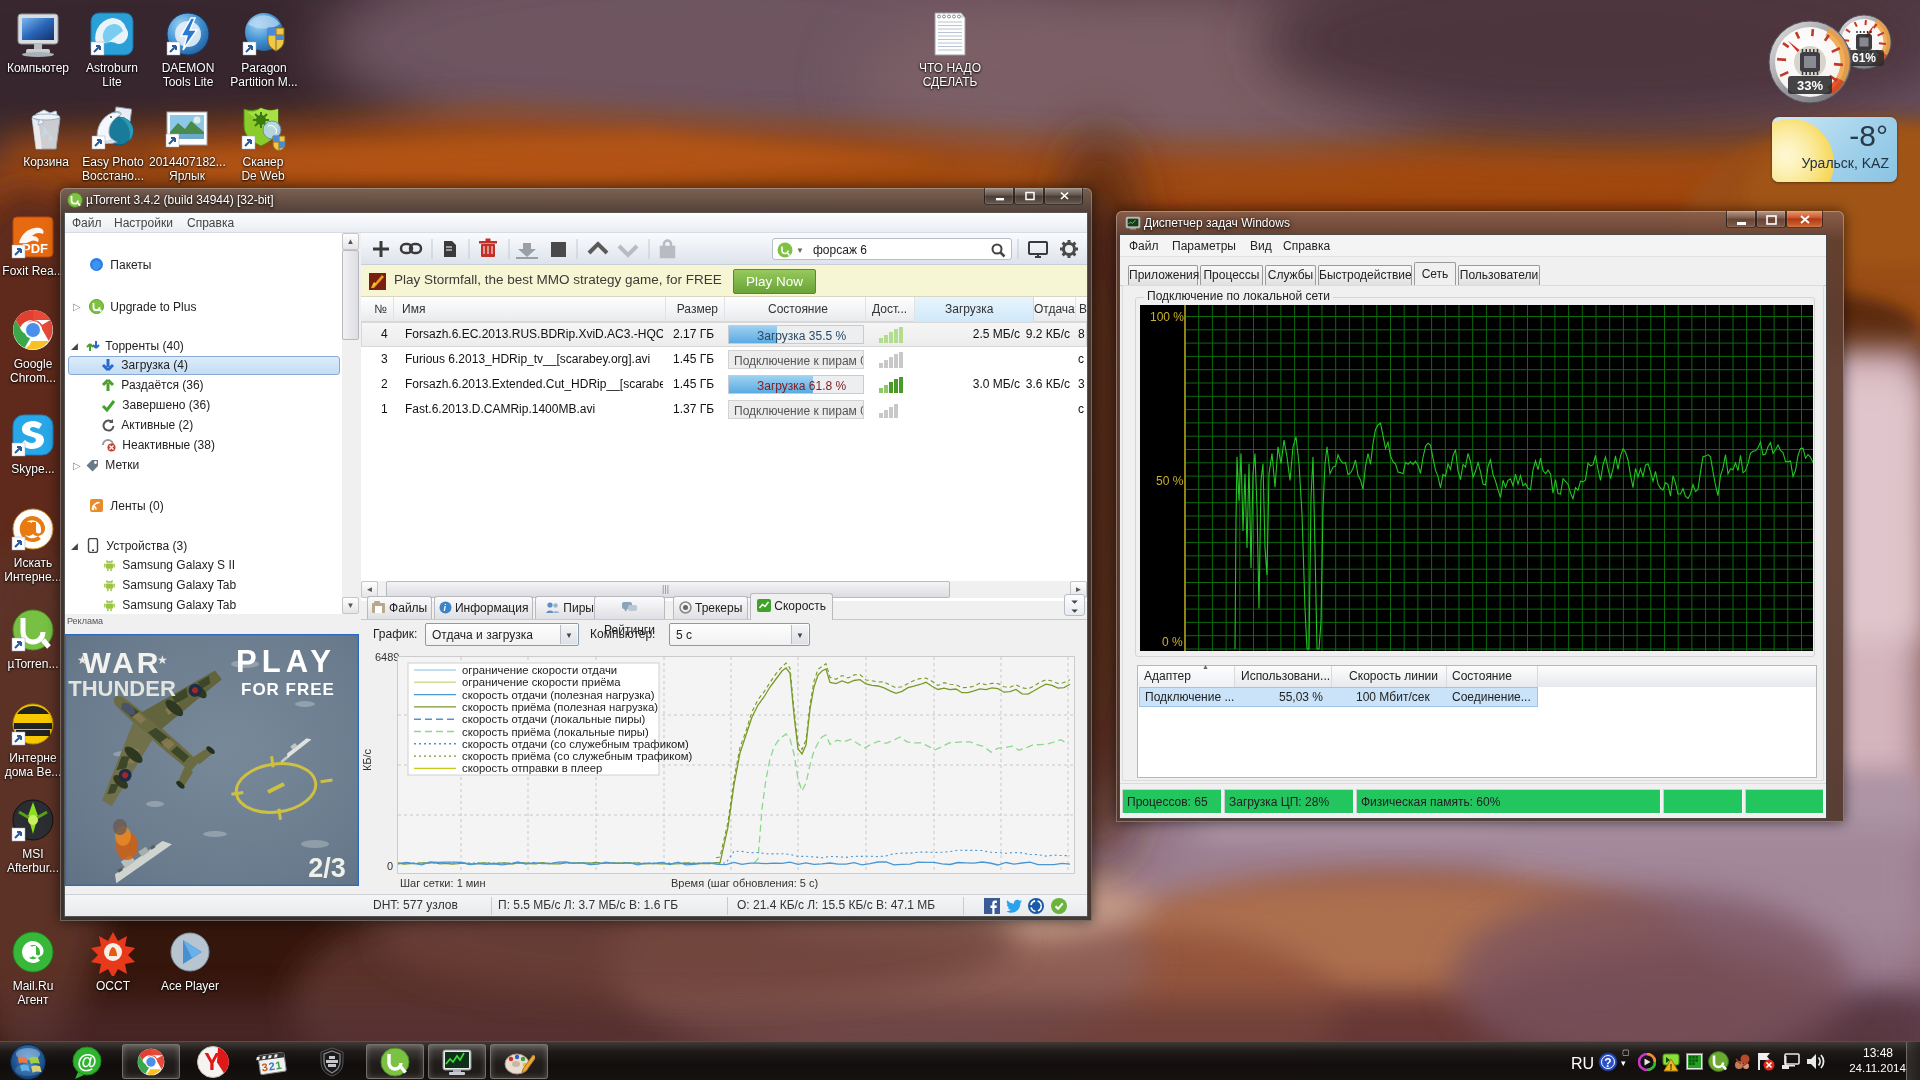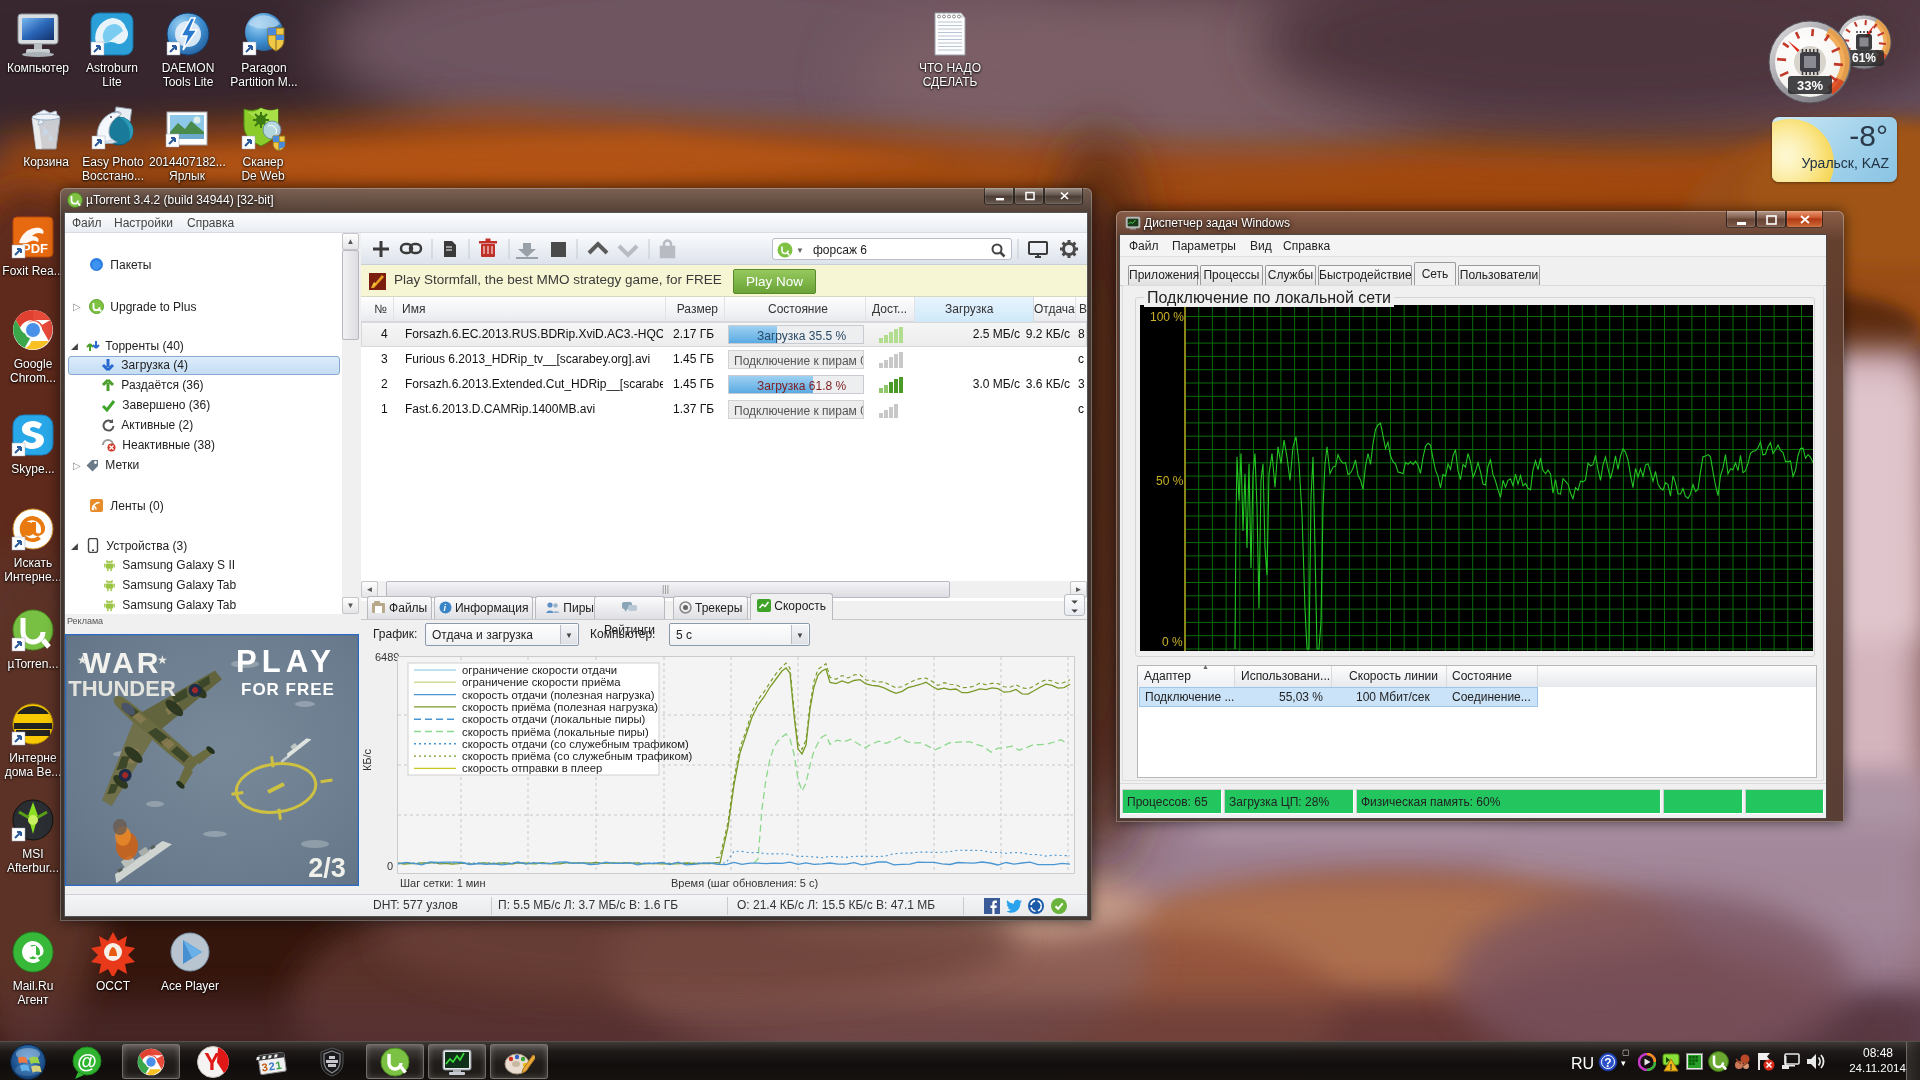--- a/index.html
+++ b/index.html
@@ -893,21 +893,21 @@
       <div class="abs" style="left:0; top:24px; width:706px; border-top:1px solid #c8c8c8;"></div>
       <div class="tmtab" style="left:8px; width:70px;">Приложения</div>
       <div class="tmtab" style="left:80px; width:63px;">Процессы</div>
       <div class="tmtab" style="left:145px; width:51px;">Службы</div>
       <div class="tmtab" style="left:198px; width:94px;">Быстродействие</div>
       <div class="tmtabactive" style="left:294px; width:42px;">Сеть</div>
       <div class="tmtab" style="left:338px; width:82px;">Пользователи</div>
     </div>
 
     <div class="abs" style="left:2px; top:50px; width:702px; height:496px; border:1px solid #dcdcdc; background:#f0f0f0;">
-      <span class="abs" style="left:21px; top:3px; font-size:16px; color:#222; background:#f0f0f0; padding:0 3px; z-index:2;">Подключение по локальной сети</span>
+      <span class="abs" style="left:21px; top:3px; font-size:12px; color:#222; background:#f0f0f0; padding:0 3px; z-index:2;">Подключение по локальной сети</span>
       <div class="abs" style="left:12px; top:11px; width:680px; height:360px; border:1px solid #d5d5d5; border-radius:3px;"></div>
 
       <div class="abs" style="left:17px; top:19px; width:673px; height:346px; background:#000;">
         <svg width="673" height="346" style="position:absolute;left:0;top:0;">
             <g stroke="#0c6c0c" stroke-width="1">
               <line x1="45.0" y1="0" x2="45.0" y2="346"></line>
               <line x1="58.7" y1="0" x2="58.7" y2="346"></line>
               <line x1="72.4" y1="0" x2="72.4" y2="346"></line>
               <line x1="86.1" y1="0" x2="86.1" y2="346"></line>
               <line x1="99.8" y1="0" x2="99.8" y2="346"></line>
@@ -1256,16 +1256,16 @@
     </svg>
   <svg class="abs" style="left:1780px; top:10px;" width="21" height="19">
       <rect x="5" y="2" width="14" height="10" rx="1" fill="none" stroke="#e8e8e8" stroke-width="1.6"></rect>
       <rect x="9" y="13" width="6" height="1.5" fill="#e8e8e8"></rect>
       <path d="M2 17 h7 v-4 h-2.5 v-9 h-2 v9 H2z" fill="#e8e8e8"></path>
     </svg>
   <svg class="abs" style="left:1805px; top:10px;" width="20" height="19">
       <path d="M2 7 h4 l5-5 v15 l-5-5 H2z" fill="#e8e8e8"></path>
       <path d="M13.5 5.5 a6 6 0 0 1 0 8 M16 3 a9.5 9.5 0 0 1 0 13" stroke="#e8e8e8" stroke-width="1.8" fill="none"></path>
     </svg>
-  <div class="clock" style="left:1848px; top:4px; width:60px;">08:48</div>
+  <div class="clock" style="left:1848px; top:4px; width:60px;">13:48</div>
   <div class="clock" style="left:1840px; top:20px; width:75px; font-size:11.5px;">24.11.2014</div>
   <div class="abs" style="left:1906px; top:0; width:14px; height:39px; background:linear-gradient(90deg, rgba(70,65,60,0.6), rgba(40,36,33,0.8)); border-left:1px solid rgba(130,125,120,0.8);"></div>
 </div>
 
 </body></html>

